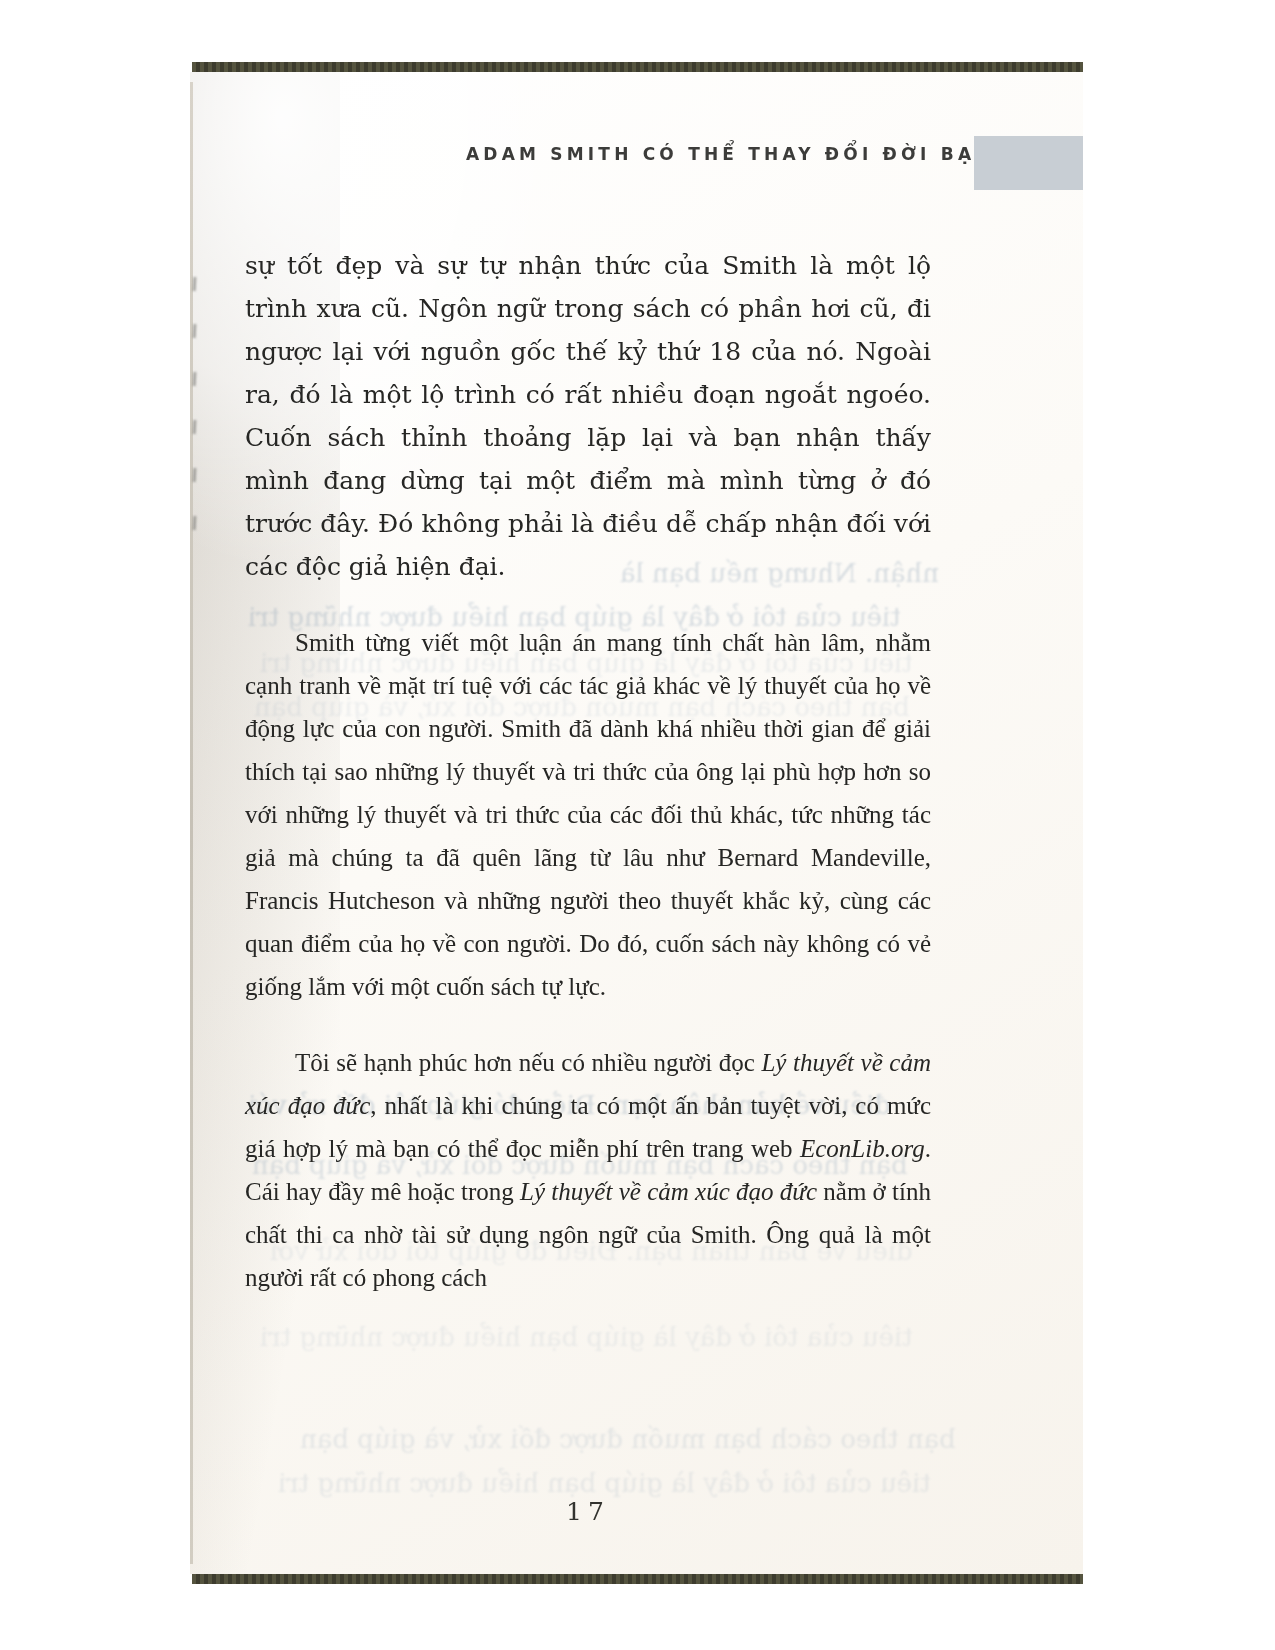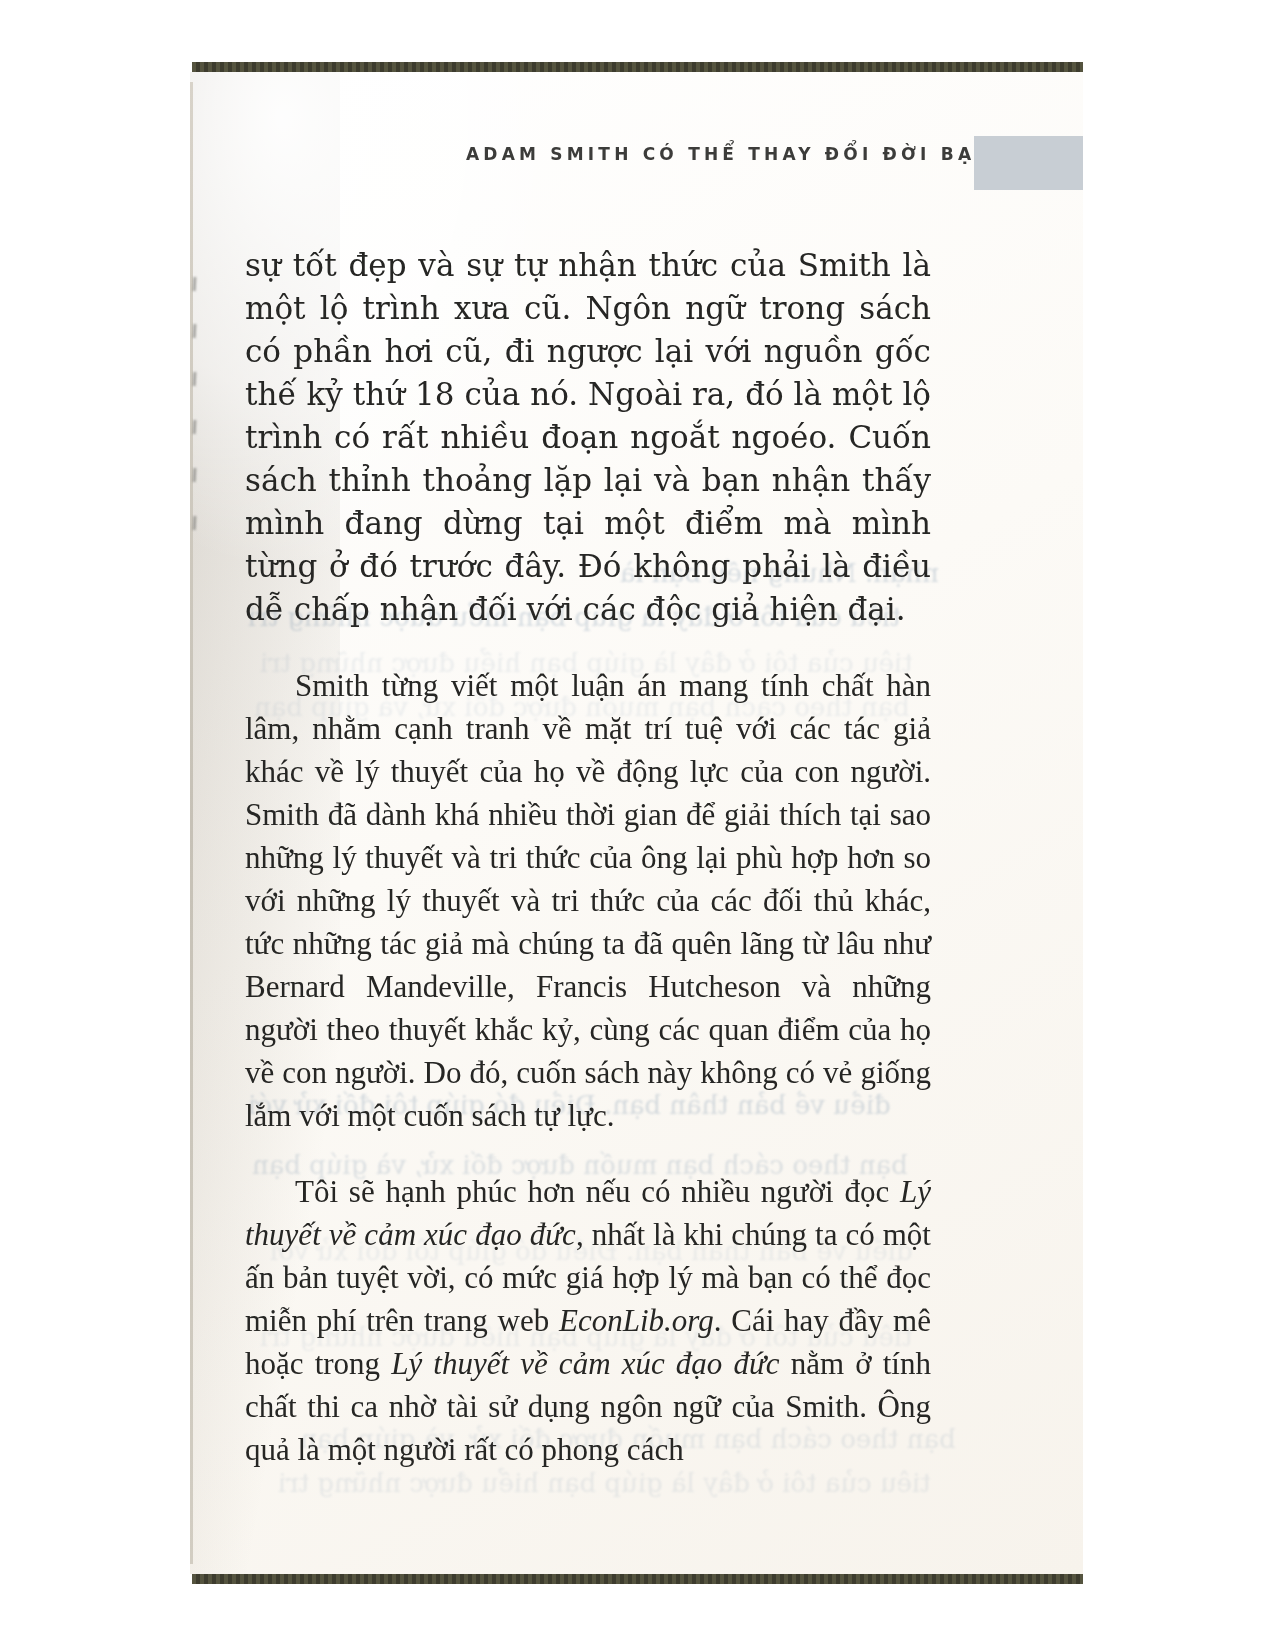--- a/index.html
+++ b/index.html
@@ -108,21 +108,21 @@
     background: #c8ced4;
     z-index: 4;
   }
 
   
   .body-text {
     position: absolute;
     left: 55px;
     top: 172px;
     width: 686px;
-    font-size: 31px;
+    font-size: 25px;
     line-height: 43px;
     color: #262624;
     text-align: justify;
     z-index: 4;
   }
   .body-text p {
     margin: 0 0 33px 0;
   }
   .body-text p.indent {
     text-indent: 50px;
@@ -194,15 +194,16 @@
       <div class="running-head">ADAM SMITH CÓ THỂ THAY ĐỔI ĐỜI BẠN</div>
 
       <div class="header-gray-box"></div>
 
       <div class="body-text">
           <p><span>sự tốt đẹp và sự tự nhận thức của Smith là một lộ trình xưa cũ. Ngôn ngữ trong sách có phần hơi cũ, đi ngược lại với nguồn gốc thế kỷ thứ 18 của nó. Ngoài ra, đó là một lộ trình có rất nhiều đoạn ngoắt ngoéo. Cuốn sách thỉnh thoảng lặp lại và bạn nhận thấy mình đang dừng tại một điểm mà mình từng ở đó trước đây. Đó không phải là điều dễ chấp nhận đối với các độc giả hiện đại.</span></p>
           <p class="indent"><span>Smith từng viết một luận án mang tính chất hàn lâm, nhằm cạnh tranh về mặt trí tuệ với các tác giả khác về lý thuyết của họ về động lực của con người. Smith đã dành khá nhiều thời gian để giải thích tại sao những lý thuyết và tri thức của ông lại phù hợp hơn so với những lý thuyết và tri thức của các đối thủ khác, tức những tác giả mà chúng ta đã quên lãng từ lâu như Bernard Mandeville, Francis Hutcheson và những người theo thuyết khắc kỷ, cùng các quan điểm của họ về con người. Do đó, cuốn sách này không có vẻ giống lắm với một cuốn sách tự lực.</span></p>
           <p class="indent"><span>Tôi sẽ hạnh phúc hơn nếu có nhiều người đọc </span><em>Lý thuyết về cảm xúc đạo đức</em><span>, nhất là khi chúng ta có một ấn bản tuyệt vời, có mức giá hợp lý mà bạn có thể đọc miễn phí trên trang web </span><em>EconLib.org</em><span>. Cái hay đầy mê hoặc trong </span><em>Lý thuyết về cảm xúc đạo đức</em><span> nằm ở tính chất thi ca nhờ tài sử dụng ngôn ngữ của Smith. Ông quả là một người rất có phong cách</span></p>
         </div>
 
+      <div class="folio">17</div>
     </div>
   </div>
 </div>
 
 </body></html>

